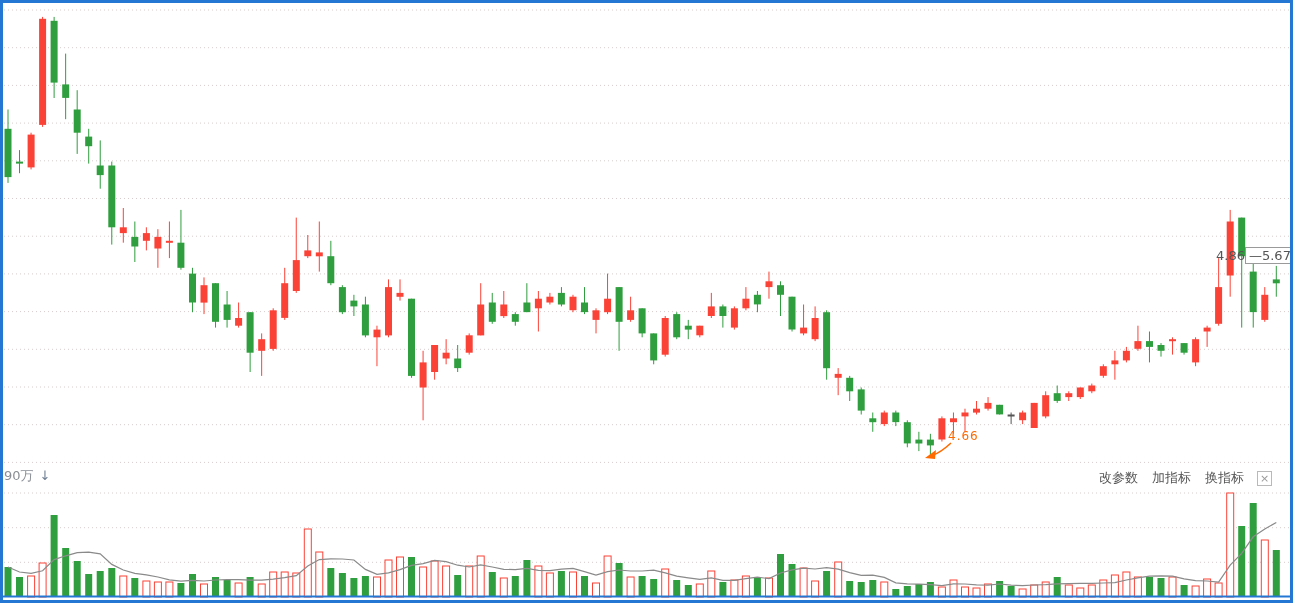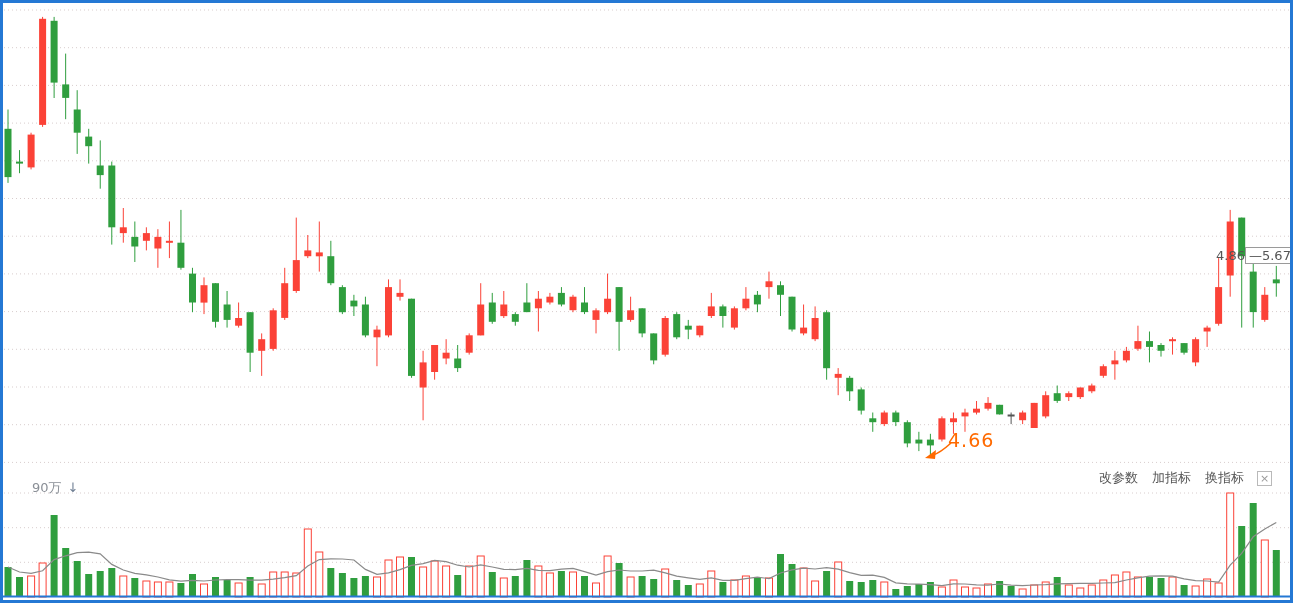--- a/index.html
+++ b/index.html
@@ -2,28 +2,28 @@
 <html><head>
 <meta charset="utf-8">
 <style>
   html,body{margin:0;padding:0;background:#eef1f5;}
   .win{position:relative;width:1293px;height:603px;box-sizing:border-box;
        border:3px solid #2478d4;background:#fff;overflow:hidden;
        font-family:"DejaVu Sans","Liberation Sans",sans-serif;}
   svg{position:absolute;left:0;top:0;}
   .grid{stroke:#d8cdcd;stroke-width:1;stroke-dasharray:1 3;fill:none;}
   .overlay{position:absolute;white-space:nowrap;}
-  .vol-label{left:1px;top:476px;font-size:13px;color:#8a8f96;margin-left:28px;}
+  .vol-label{left:1px;top:464px;font-size:13px;color:#8a8f96;}
   .vol-label .arrow{color:#6f7f94;margin-left:6px;font-size:13px;}
   .toolbar{top:466px;left:1096px;display:flex;gap:14px;font-size:13px;color:#555;}
   .toolbar span{cursor:pointer;}
   .close-btn{left:1254px;top:468px;width:15px;height:15px;box-sizing:border-box;
              border:1px solid #b9b9b9;color:#9a9a9a;font-size:11px;line-height:13px;
              text-align:center;background:#fff;cursor:pointer;}
-  .low-label{left:945px;top:426px;font-size:19px;color:#ff6a00;letter-spacing:1px;}
+  .low-label{left:945px;top:426px;font-size:12px;color:#ff6a00;letter-spacing:1px;}
   .price-tip{left:1213px;top:244px;display:flex;align-items:center;font-size:13px;color:#555;}
   .price-tip .boxed{background:#fff;border:1px solid #9a9a9a;padding:0 3px;height:15px;
                     line-height:15px;display:inline-block;}
 </style>
 </head>
 <body>
 
 <div class="win">
 
   <svg id="chart-svg" width="1287" height="597" viewBox="3 3 1287 597">

